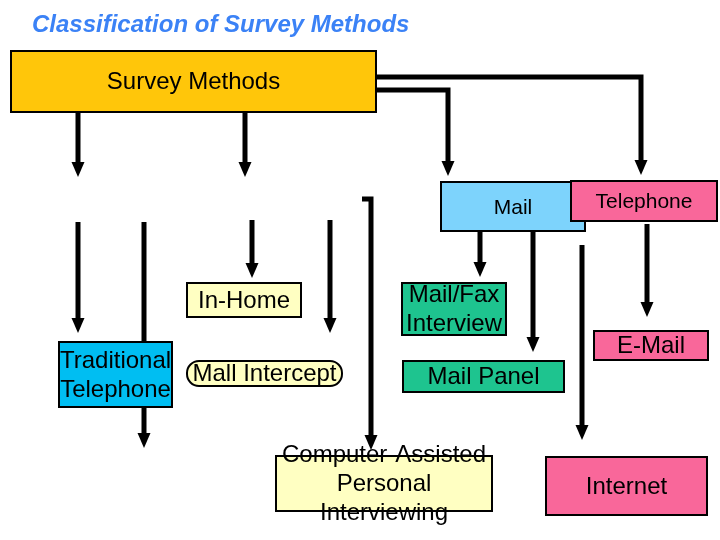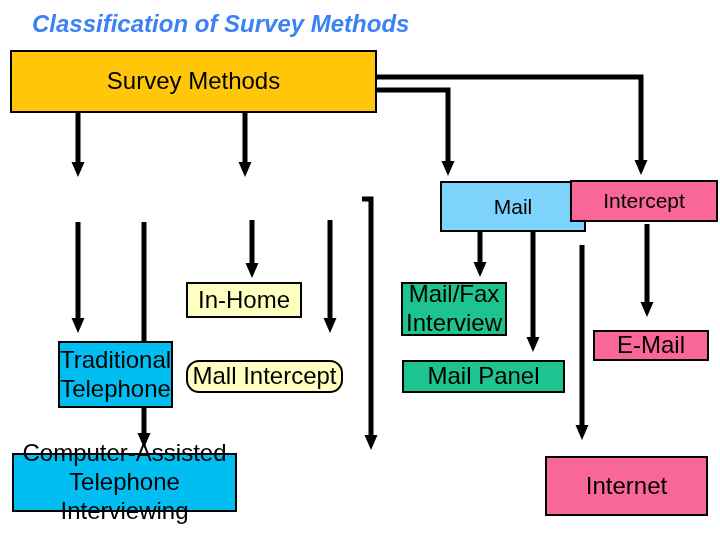--- a/index.html
+++ b/index.html
@@ -51,32 +51,32 @@
     <path d="M647,224 V306" marker-end="url(#ah)"></path>
     <path d="M582,245 V429" marker-end="url(#ah)"></path>
   </svg>
 
   <div class="node f24" style="left: 10px; top: 50px; width: 367px; height: 63px; background-color: rgb(255, 198, 10);">Survey Methods</div>
 
 
 
   <div class="node f21" style="left: 396px; top: 181px; width: 146px; height: 51px; background-color: #7dd3fc; margin-left: 44px;">Mail</div>
 
-  <div class="node f21" style="left: 570px; top: 180px; width: 148px; height: 42px; background-color: rgb(249, 103, 154);">Intercept</div>
+  <div class="node f21" style="left: 570px; top: 180px; width: 148px; height: 42px; background-color: rgb(249, 103, 154);">Telephone</div>
 
   <div class="node f20" style="left: 186px; top: 282px; width: 116px; height: 36px; background-color: rgb(255, 255, 194);">In-Home</div>
 
   <div class="node f20" style="left: 401px; top: 282px; width: 106px; height: 54px; background-color: rgb(30, 196, 143);">Mail/Fax Interview</div>
 
   <div class="node f20" style="left: 18px; top: 341px; width: 115px; height: 67px; background-color: rgb(0, 190, 242); margin-left: 40px;">Traditional Telephone</div>
 
   <div class="node f20" style="left: 593px; top: 330px; width: 116px; height: 31px; background-color: rgb(249, 103, 154);">E-Mail</div>
 
-  <div class="node f20" style="left: 186px; top: 360px; width: 157px; height: 33px; background-color: rgb(255, 255, 194); border-radius: 13px;">Mall Intercept</div>
+  <div class="node f20" style="left: 186px; top: 360px; width: 157px; height: 27px; background-color: rgb(255, 255, 194); border-radius: 13px;">Mall Intercept</div>
 
   <div class="node f20" style="left: 402px; top: 360px; width: 163px; height: 33px; background-color: rgb(30, 196, 143);">Mail Panel</div>
 
-  <div class="node f20" style="left: 12px; top: 453px; width: 225px; height: 59px; background-color: rgb(0, 190, 242);">Computer-Assisted Telephone Interviewing</div>
 
+  <div class="node f20" style="left: 275px; top: 455px; width: 218px; height: 57px; background-color: rgb(255, 255, 194);">Computer-Assisted Personal Interviewing</div>
 
   <div class="node f20" style="left: 545px; top: 456px; width: 163px; height: 60px; background-color: rgb(249, 103, 154);">Internet</div>
 
 </div>
 
 </body></html>

